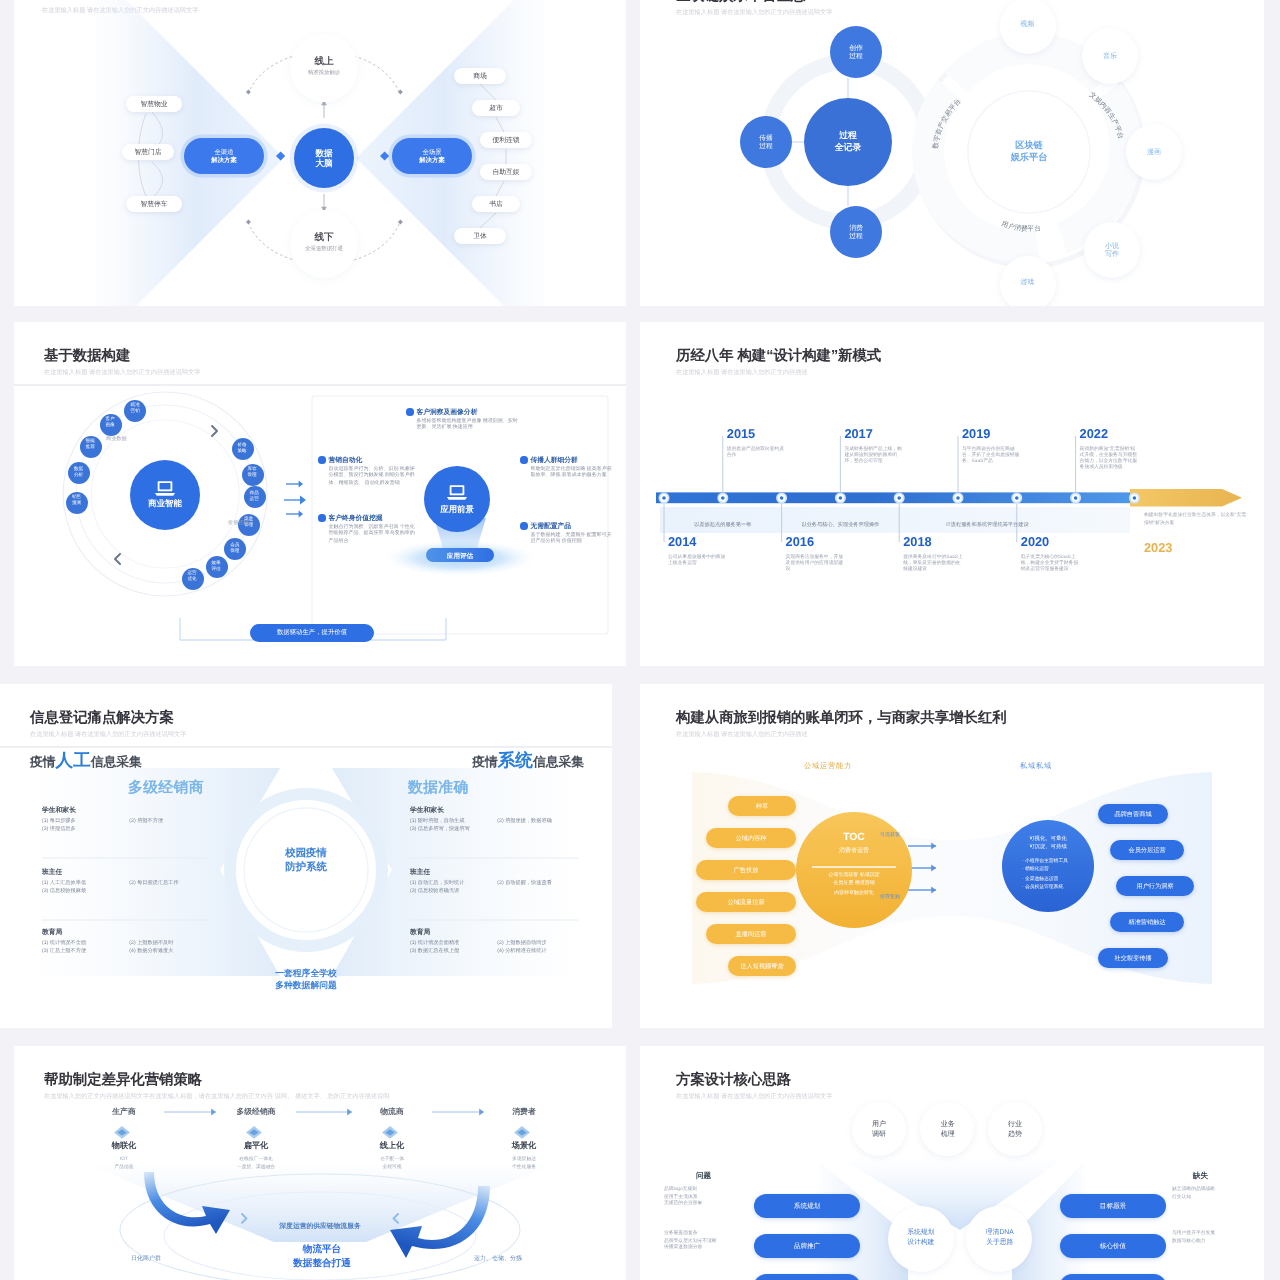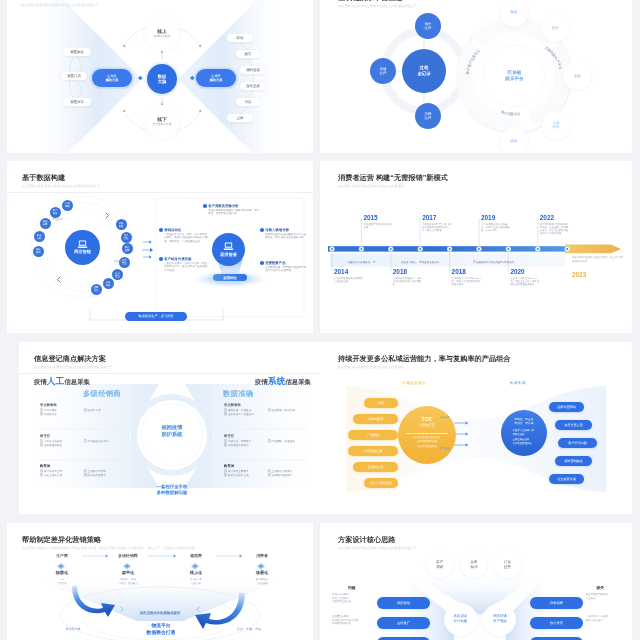--- a/index.html
+++ b/index.html
@@ -335,21 +335,21 @@
 配置即可开启产品分析与
 价值挖掘</div>
   </div>
 
   <div class="pill fc" style="left:118px;top:150.5px;width:62px;height:9px;background:#2f6fe4;color:#fff;font-size:3.2px;">
         <span>数据驱动生产，提升价值</span>
       </div>
 </div>
 
 <div class="slide" id="sl4" style="left:320px;top:161px;width:312px;">
-  <div class="stitle" style="left:18px;top:12px;">消费者运营 构建“无需报销”新模式</div>
+  <div class="stitle" style="left:18px;top:12px;">历经八年 构建“设计构建”新模式</div>
   <div class="ssub" style="left:18px;top:23px;">在这里输入标题 请在这里输入您的正文内容描述</div>
 
   <svg class="sv" width="312" height="172" viewBox="0 0 312 172">
     <defs>
       <linearGradient id="g4bar" x1="0" y1="0" x2="1" y2="0">
         <stop offset="0" stop-color="#2e74d6"></stop>
             <stop offset=".45" stop-color="#2f6fd0"></stop>
         <stop offset="1" stop-color="#4f97e8"></stop>
       </linearGradient>
       <linearGradient id="g4band" x1="0" y1="0" x2="1" y2="0">
@@ -431,21 +431,21 @@
       </div>
   <div class="tx fc" style="left:129.6px;top:96px;width:88.20000000000002px;height:9px;font-size:2.6px;color:#6f7b8d;">
         <span>IT流程服务和系统管理统筹平台建设</span>
       </div>
   <div class="tx" style="left:252px;top:95px;width:52px;">
     <div style="font-size:2.4px;line-height:3.6px;color:#a0a7b4;white-space:pre-line;">构建出数字化差旅行业新生态体系，以全新“无需报销”解决方案</div>
   </div>
   <div class="tx" style="left:252px;top:110px;font-size:6.4px;font-weight:bold;color:#e7b251;line-height:7px;"><span>2023</span></div>
 </div>
 
-<div class="slide" id="sl5" style="left:19px;top:342px;">
+<div class="slide" id="sl5" style="left:0;top:342px;">
   <div class="stitle" style="left:15px;top:12px;">信息登记痛点解决方案</div>
   <div class="ssub" style="left:15px;top:23px;">在这里输入标题 请在这里输入您的正文内容描述说明文字</div>
   <div style="position:absolute;left:0;top:31px;width:306px;height:.6px;background:#eeeef3;"></div>
 
   <svg class="sv" width="306" height="172" viewBox="0 0 306 172">
     <defs>
       <linearGradient id="g5l" x1="0" y1="0" x2="1" y2="0">
         <stop offset="0" stop-color="#eaf2fb" stop-opacity="0"></stop>
         <stop offset="1" stop-color="#d5e5f7" stop-opacity=".75"></stop>
       </linearGradient>
@@ -535,21 +535,21 @@
     <span>校园疫情</span>
     <span>防护系统</span>
   </div>
   <div class="tx fc" style="left:118px;top:142px;width:70px;font-size:4.4px;line-height:6px;font-weight:bold;color:#3b82d8;">
     <span>一套程序全学校</span>
     <span>多种数据解问题</span>
   </div>
 </div>
 
 <div class="slide" id="sl6" style="left:320px;top:342px;width:312px;">
-  <div class="stitle" style="left:18px;top:12px;">持续开发更多公私域运营能力，率与复购率的产品组合</div>
+  <div class="stitle" style="left:18px;top:12px;">构建从商旅到报销的账单闭环，与商家共享增长红利</div>
   <div class="ssub" style="left:18px;top:23px;">在这里输入标题 请在这里输入您的正文内容描述</div>
 
   <svg class="sv" width="312" height="172" viewBox="0 0 312 172">
     <defs>
       <linearGradient id="g6h" x1="0" y1="0" x2="1" y2="0">
         <stop offset="0" stop-color="#fdf8ee"></stop>
             <stop offset=".35" stop-color="#fbfcfe"></stop>
         <stop offset=".65" stop-color="#f7fafd"></stop>
             <stop offset="1" stop-color="#eaf2fc"></stop>
       </linearGradient>

